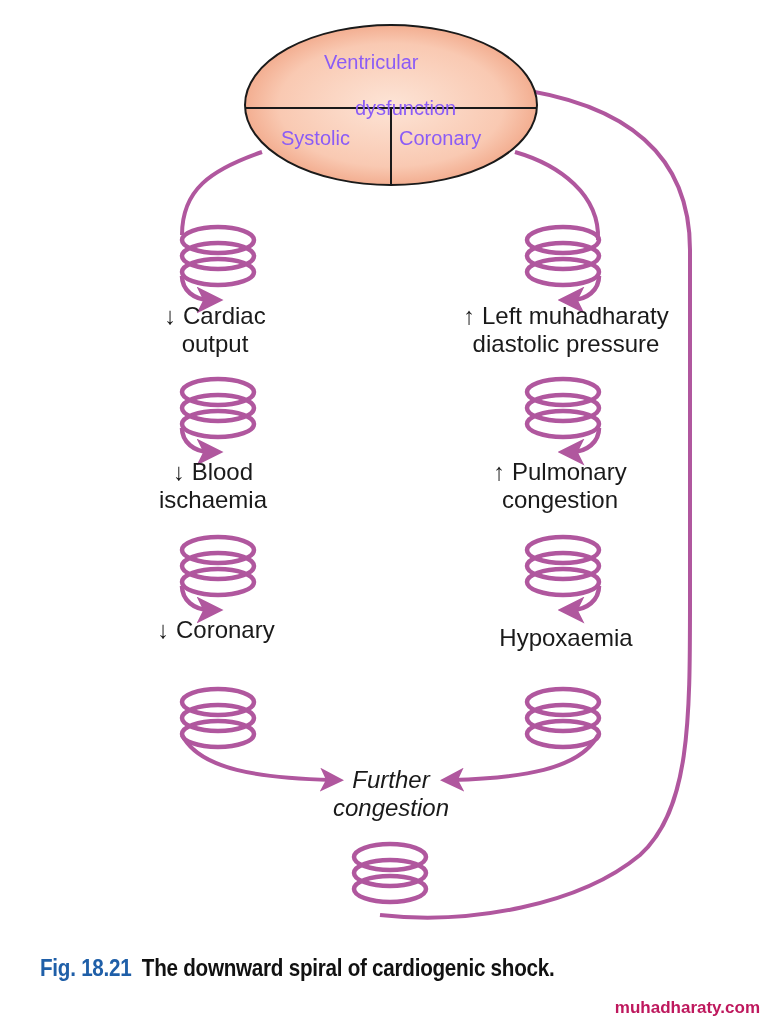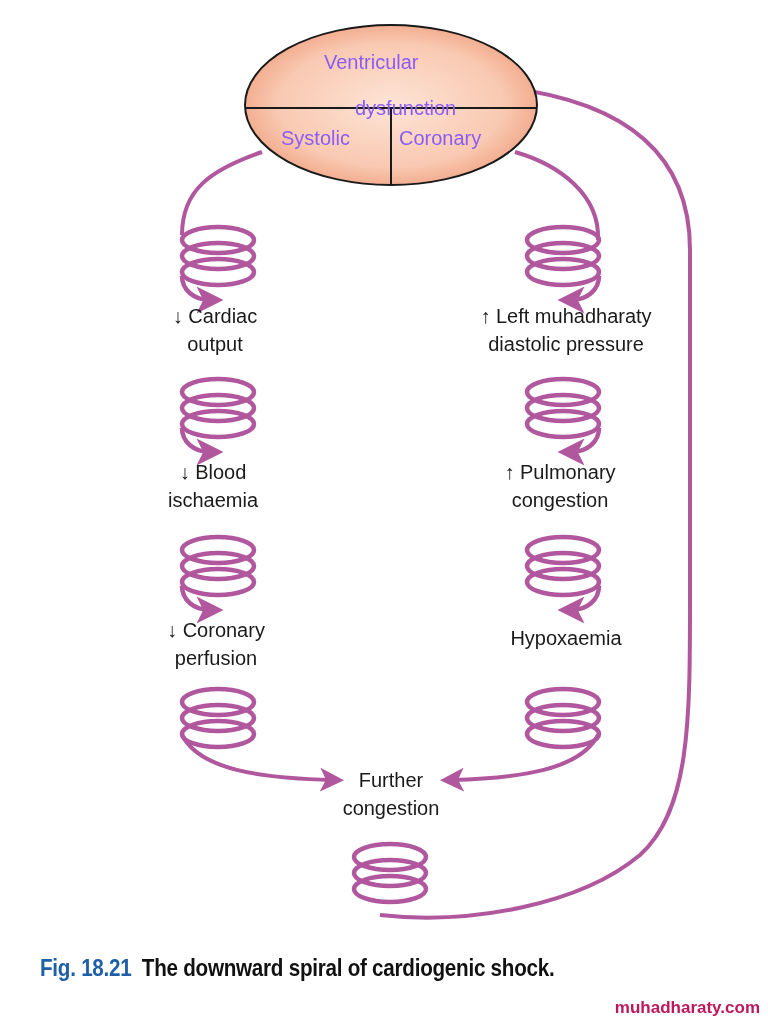--- a/index.html
+++ b/index.html
@@ -1,18 +1,18 @@
 <!DOCTYPE html>
 <html><head>
 <meta charset="utf-8">
 <style>
   html, body { margin:0; padding:0; background:#ffffff; }
   body { width:768px; height:1024px; position:relative; overflow:hidden; font-family:"Liberation Sans", sans-serif; }
   #diagram { position:absolute; left:0; top:0; width:768px; height:1024px; }
-  .lbl { position:absolute; text-align:center; color:#1a1a1a; font-size:20px; line-height:28px; white-space:nowrap; transform:translateX(-50%); }
+  .lbl { position:absolute; text-align:center; color:#1a1a1a; font-size:24px; line-height:28px; white-space:nowrap; transform:translateX(-50%); }
   .oval-txt { position:absolute; color:#8b5cf6; font-size:20px; line-height:28px; white-space:nowrap; }
   .caption { position:absolute; left:40px; top:954px; font-size:24px; font-weight:bold; letter-spacing:-0.3px; transform:scaleX(0.86); transform-origin:left; white-space:nowrap; }
   .caption .fig { color:#1f5fa8; margin-right:12px; }
   .caption .title { color:#111; }
   .watermark { position:absolute; right:8px; top:998px; font-size:17px; font-weight:bold; color:#be185d; }
 </style>
 </head>
 <body>
 
 <svg id="diagram" viewBox="0 0 768 1024" xmlns="http://www.w3.org/2000/svg">
@@ -105,36 +105,35 @@
 <div class="lbl" style="left:215px;top:302px;">
   <div>↓ Cardiac</div>
   <div>output</div>
 </div>
 <div class="lbl" style="left:213px;top:458px;">
   <div>↓ Blood</div>
   <div>ischaemia</div>
 </div>
 <div class="lbl" style="left:216px;top:616px;">
   <div>↓ Coronary</div>
-  <div>perfusion</div>
 </div>
 
 <div class="lbl" style="left:566px;top:302px;">
   <div>↑ Left muhadharaty</div>
   <div>diastolic pressure</div>
 </div>
 <div class="lbl" style="left:560px;top:458px;">
   <div>↑ Pulmonary</div>
   <div>congestion</div>
 </div>
 <div class="lbl" style="left:566px;top:624px;">
   <div>Hypoxaemia</div>
 </div>
 
-<div class="lbl" style="left:391px;top:766px;">
+<div class="lbl" style="left:391px;top:766px;font-style:italic;">
   <div>Further</div>
   <div>congestion</div>
 </div>
 
 <div class="caption">
   <span class="fig">Fig. 18.21</span><span class="title">The downward spiral of cardiogenic shock.</span>
 </div>
 <div class="watermark">muhadharaty.com</div>
 
 </body></html>

